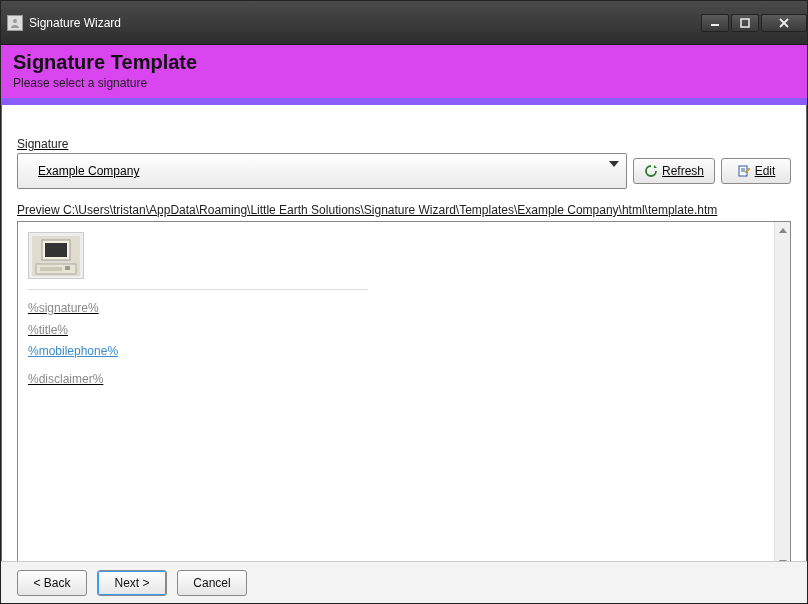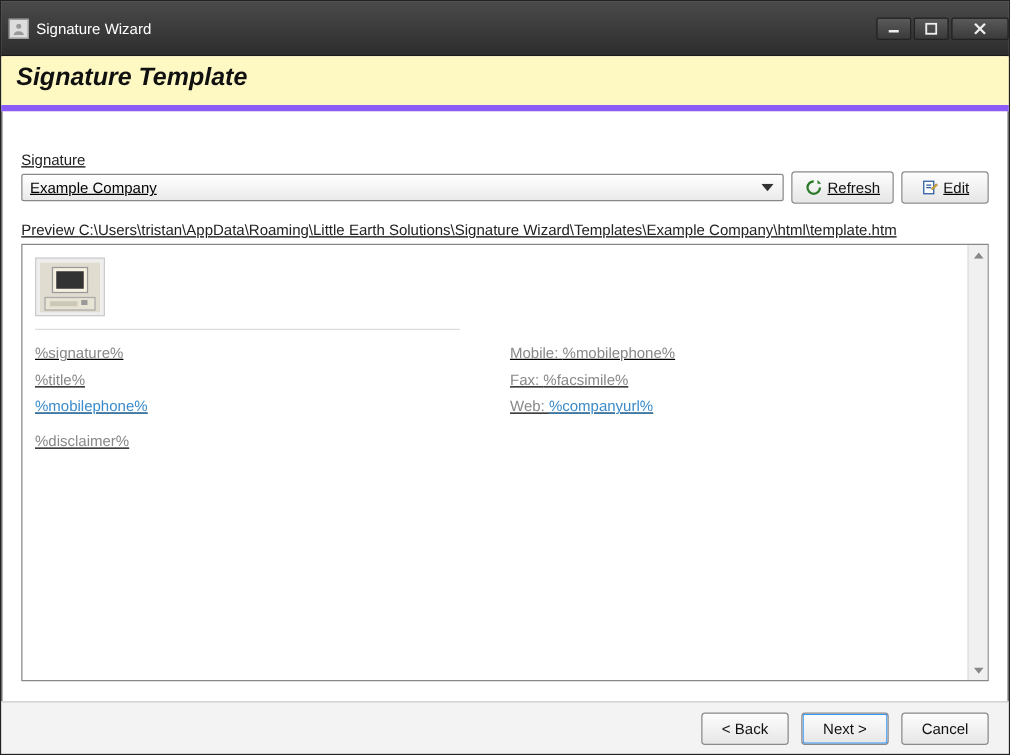--- a/index.html
+++ b/index.html
@@ -23,35 +23,34 @@
   .tb-buttons { display: flex; gap: 2px; }
   .tb-btn {
     width: 28px; height: 18px; background: linear-gradient(to bottom,#5a5a5a,#3a3a3a);
     border: 1px solid #222; border-radius: 2px; display: flex; align-items: center; justify-content: center;
     color: #eee; cursor: pointer;
   }
   .tb-btn.close { width: 46px; }
   .tb-btn svg { display: block; }
   
   .header {
-    border-bottom: 5px solid #8b5cf6;
+    border-bottom: 7px solid #8b5cf6;
     padding: 6px 12px 8px 12px;
-    background: #fef9c3;
-    font-style: italic;
+    background: #d946ef;
   }
   .header h1 { margin: 0 0 2px 0; font-size: 20px; font-weight: bold; color: #111; }
   .header .sub { font-size: 12px; color: #222; }
   
   .body { padding: 32px 16px 10px 16px; text-decoration: underline; }
   .sig-label { font-size: 12px; color: #222; margin-bottom: 2px; }
   .sig-row { display: flex; gap: 6px; align-items: center; }
   .combo {
-    flex: 1; height: 22px; border: 1px solid #888; border-radius: 2px;
+    flex: 1; height: 36px; border: 1px solid #888; border-radius: 2px;
     background: linear-gradient(to bottom,#fff,#eaeaea);
-    display: flex; align-items: center; padding: 0 6px; position: relative; cursor: pointer;
+    display: flex; align-items: center; padding: 0 20px; position: relative; cursor: pointer;
   }
   .combo .arrow {
     position: absolute; right: 4px; top: 3px; width: 16px; height: 14px;
     display: flex; align-items: center; justify-content: center;
   }
   .btn {
     height: 22px; min-width: 70px; padding: 12px 10px;
     border: 1px solid #8a8a8a; border-radius: 3px;
     background: linear-gradient(to bottom,#fdfdfd,#e6e6e6);
     display: inline-flex; align-items: center; justify-content: center; gap: 4px;
@@ -78,21 +77,21 @@
   .thumb svg { display:block; }
   .hr { border: 0; border-top: 1px solid #ddd; margin: 4px 0 8px 0; width: 340px; }
   .cols { display: flex; gap: 40px; }
   .col { line-height: 1.8; }
   .col.left { width: 340px; }
   .link { color: #3b8bca; text-decoration: underline; cursor: pointer; }
   
   .footer {
     position: absolute; left: 0; right: 0; bottom: 0; height: 42px;
     border-top: 1px solid #ccc; background: #f3f3f3;
-    display: flex; align-items: center; justify-content: flex-end; gap: 10px; padding: 0 16px;
+    display: flex; align-items: center; justify-content: flex-start; gap: 10px; padding: 0 16px;
   }
 </style>
 </head>
 <body>
 
 <div class="window">
 
   <div class="titlebar">
     <div class="tb-icon">
       <svg width="10" height="10" viewBox="0 0 10 10">
@@ -116,20 +115,21 @@
         <svg width="12" height="10">
             <line x1="2" y1="1" x2="10" y2="9" stroke="#eee" stroke-width="1.8"></line>
             <line x1="10" y1="1" x2="2" y2="9" stroke="#eee" stroke-width="1.8"></line>
           </svg>
       </div>
     </div>
   </div>
 
   <div class="header">
     <h1>Signature Template</h1>
+    <div class="sub">Please select a signature</div>
   </div>
 
   <div class="body">
     <div class="sig-label">Signature</div>
     <div class="sig-row">
       <div class="combo">
         <span>Example Company</span>
         <span class="arrow">
           <svg width="10" height="6">
               <polygon points="0,0 10,0 5,6" fill="#333"></polygon>
@@ -176,31 +176,20 @@
         </div>
         <hr class="hr">
         <div class="cols">
           <div class="col left">
             <div>%signature%</div>
             <div>%title%</div>
             <div><span class="link">%mobilephone%</span></div>
             <div style="height:6px"></div>
             <div>%disclaimer%</div>
           </div>
-          <div class="col">
-            <div>
-              <span>Mobile: </span><span>%mobilephone%</span>
-            </div>
-            <div>
-              <span>Fax: </span><span>%facsimile%</span>
-            </div>
-            <div>
-              <span>Web: </span><span class="link">%companyurl%</span>
-            </div>
-          </div>
         </div>
       </div>
       <div class="preview-scroll">
         <div class="scroll-arrow">
           <svg width="8" height="5">
               <polygon points="4,0 8,5 0,5" fill="#888"></polygon>
             </svg>
         </div>
         <div class="scroll-arrow">
           <svg width="8" height="5">

